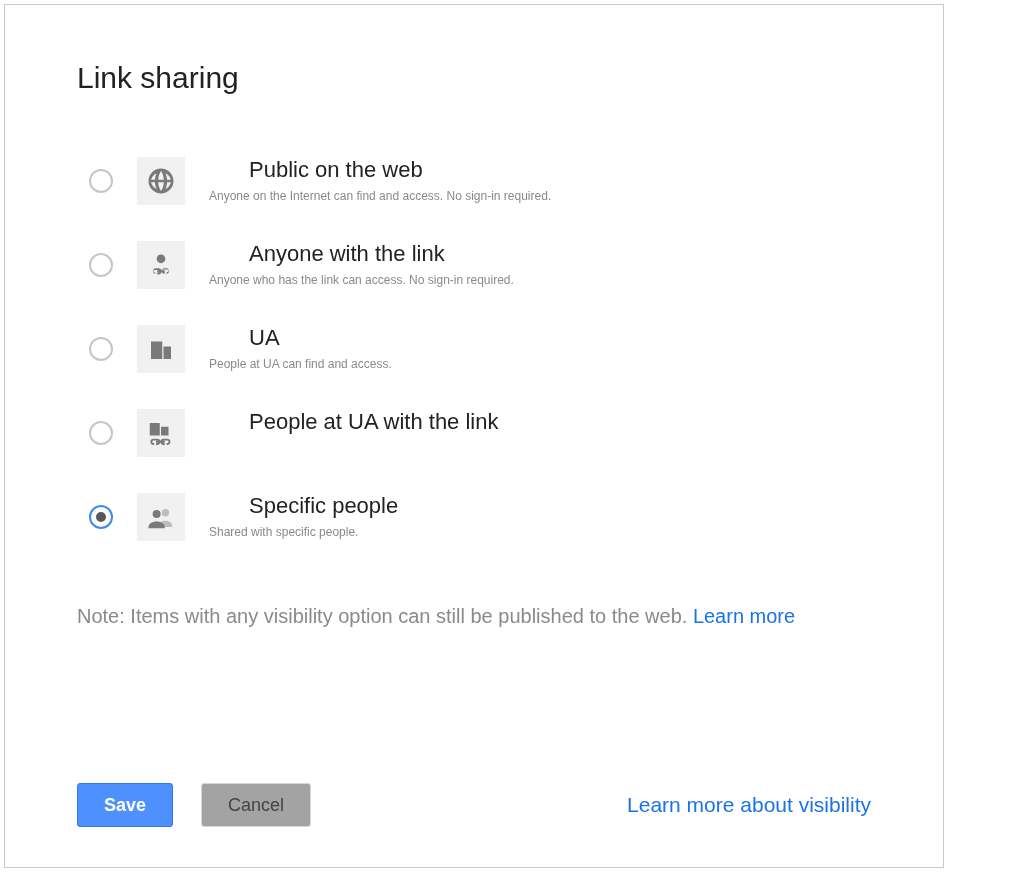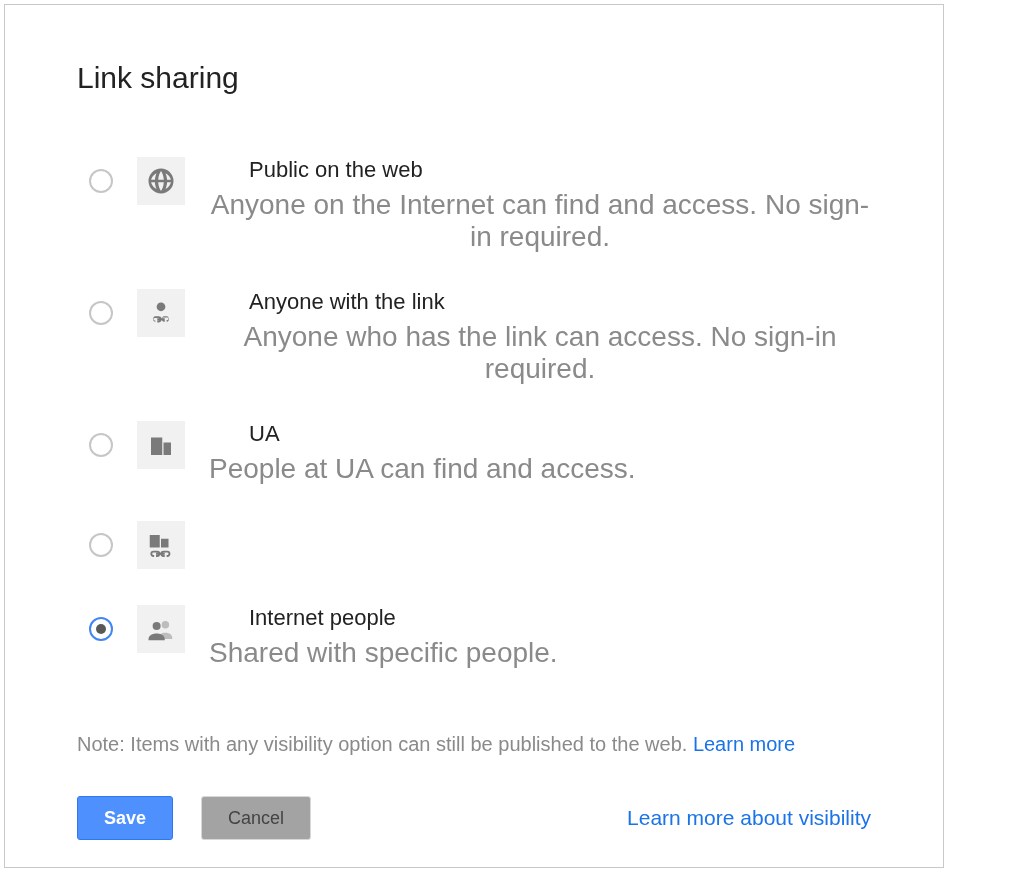--- a/index.html
+++ b/index.html
@@ -78,23 +78,22 @@
     flex-direction: column;
     gap: 6px;
     padding-top: 2px;
   }
   .opt-title {
     font-size: 22px;
     color: #222;
     margin-left: 40px;
   }
   .opt-desc {
-    font-size: 28px;
+    font-size: 12px;
     color: #8a8a8a;
-    text-align: center;
   }
   .note-row {
     margin-top: 64px;
     font-size: 20px;
     color: #8a8a8a;
   }
   .link {
     color: #1a73e8;
     cursor: pointer;
   }
@@ -186,39 +185,40 @@
 
     <div class="option">
       <div class="radio"></div>
       <div class="icon-box">
         <svg width="30" height="30" viewBox="0 0 24 24" fill="#7a7a7a">
             <path d="M3 14V4h8v10H3zm2-8h2v2H5V6zm0 3h2v2H5V9zm3-3h2v2H8V6zm0 3h2v2H8V9zM12 14V7h6v7h-6zm2-5h2v2h-2V9z"></path>
             <path d="M6 16.5h3a2.5 2.5 0 0 1 0 5H8v-1.5h1a1 1 0 0 0 0-2H6a1 1 0 0 0 0 2h.5V21.5H6a2.5 2.5 0 0 1 0-5zm8 0h3a2.5 2.5 0 0 1 0 5h-.5V20H17a1 1 0 0 0 0-2h-3a1 1 0 0 0 0 2h1v1.5h-1a2.5 2.5 0 0 1 0-5zM8 18.2h7v1.6H8z"></path>
           </svg>
       </div>
       <div class="text-col">
+        <div class="opt-title">People at UA with the link</div>
       </div>
     </div>
 
     <div class="option">
       <div class="radio selected"></div>
       <div class="icon-box">
         <svg width="30" height="30" viewBox="0 0 24 24">
             <g fill="#bdbdbd">
               <circle cx="15.5" cy="8.5" r="3"></circle>
               <path d="M10 19c0-2.5 2.7-4 5.5-4s5.5 1.5 5.5 4v1H10v-1z"></path>
             </g>
             <g fill="#7a7a7a">
               <circle cx="8.5" cy="9.5" r="3.2"></circle>
               <path d="M2 20c0-2.8 3-4.5 6.5-4.5S15 17.2 15 20v1H2v-1z"></path>
             </g>
           </svg>
       </div>
       <div class="text-col">
-        <div class="opt-title">Internet people</div>
+        <div class="opt-title">Specific people</div>
         <div class="opt-desc">Shared with specific people.</div>
       </div>
     </div>
 
   </div>
 
   <div class="note-row">
     <span>Note: Items with any visibility option can still be published to the web. </span><span class="link">Learn more</span>
   </div>
 

